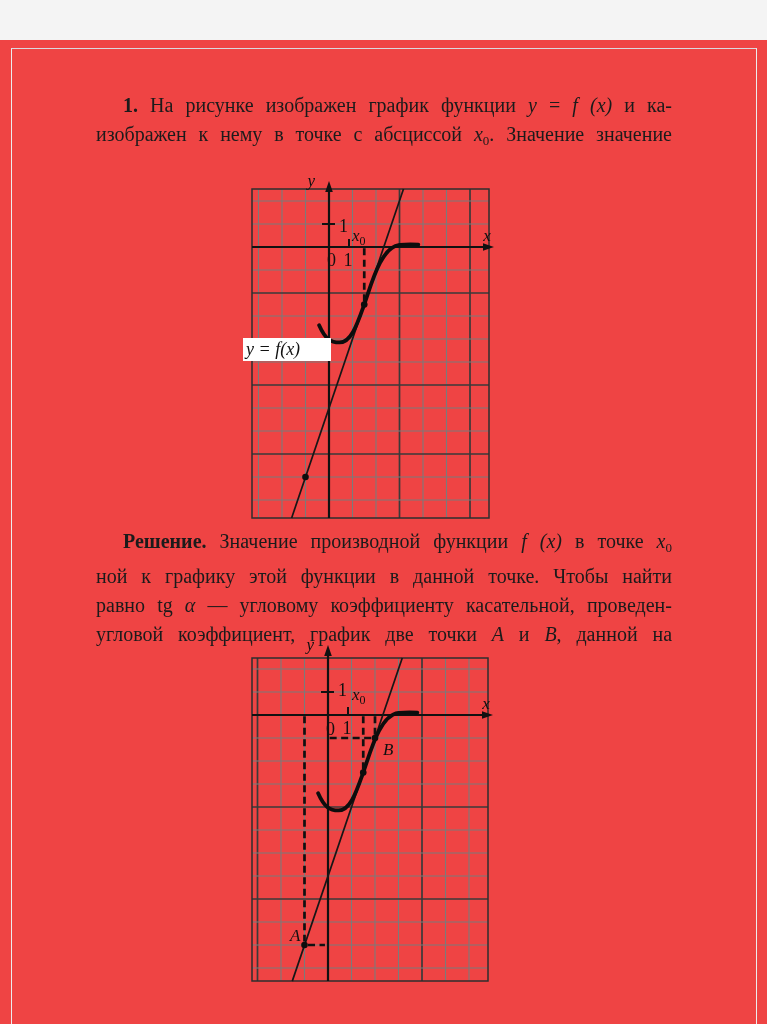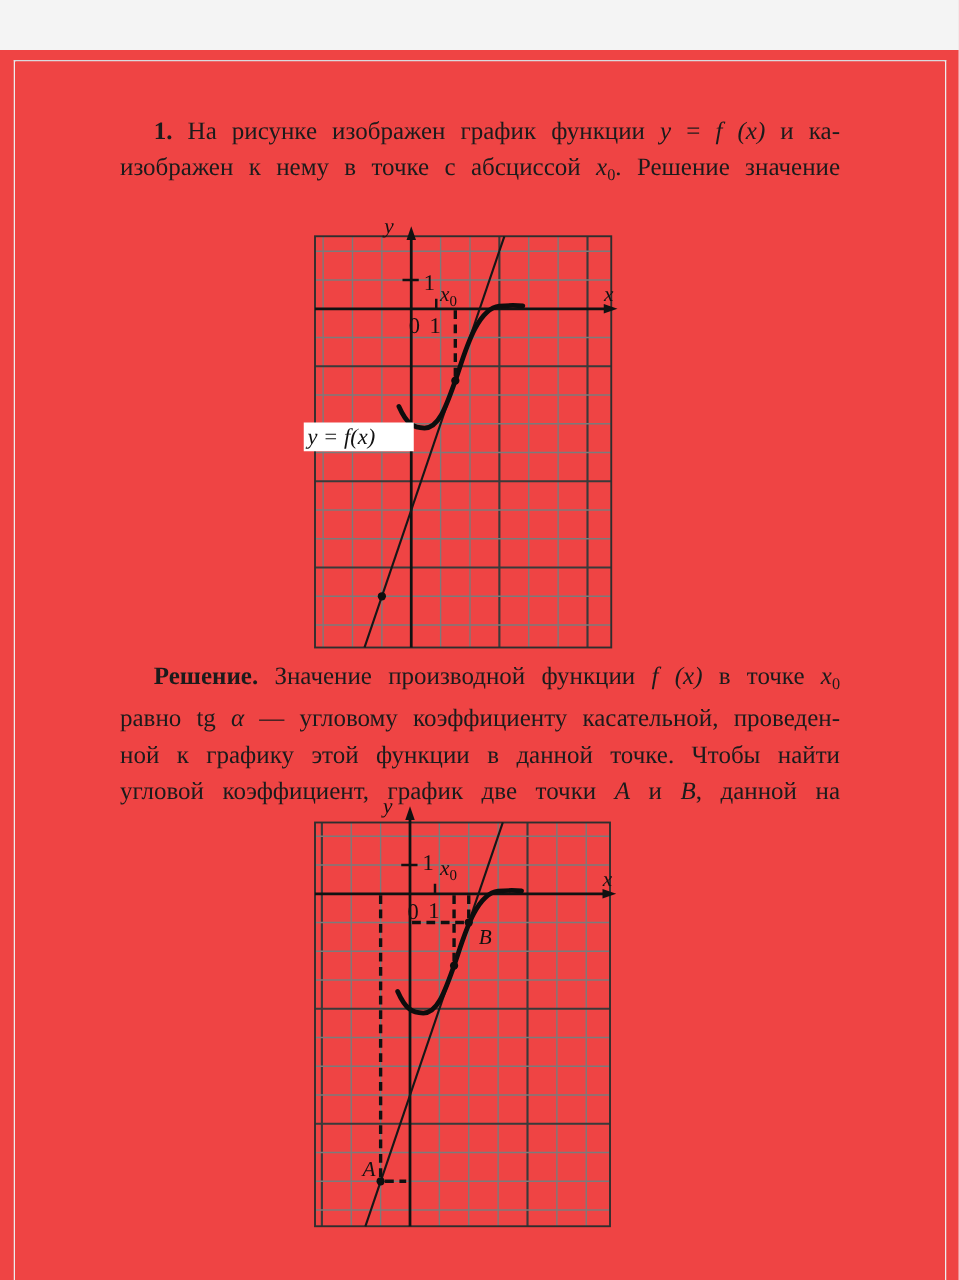--- a/index.html
+++ b/index.html
@@ -38,21 +38,21 @@
 <body>
 
 <div class="page">
   <div class="frame"></div>
 
   <div class="para" style="top:51px">
     <div class="tline just indent">
       <span class="b">1.</span><span> На рисунке изображен график функции </span><span class="i">y</span><span> = </span><span class="i">f (x)</span><span> и ка-</span>
     </div>
     <div class="tline just">
-      <span>изображен к нему в точке с абсциссой </span><span class="i">x</span><span class="sub">0</span><span>. Решение значение</span>
+      <span>изображен к нему в точке с абсциссой </span><span class="i">x</span><span class="sub">0</span><span>. Значение значение</span>
     </div>
   </div>
 
   <svg id="fig1" class="figsvg" style="left:240px;top:131px" width="260" height="352" viewBox="0 0 260 352">
       <line x1="18.5" y1="18" x2="18.5" y2="347" class="grid"></line>
       <line x1="42" y1="18" x2="42" y2="347" class="grid"></line>
       <line x1="65.5" y1="18" x2="65.5" y2="347" class="grid"></line>
       <line x1="112.5" y1="18" x2="112.5" y2="347" class="grid"></line>
       <line x1="136" y1="18" x2="136" y2="347" class="grid"></line>
       <line x1="159.5" y1="18" x2="159.5" y2="347" class="grid dark"></line>
@@ -92,24 +92,24 @@
       <text x="108" y="95" class="num" text-anchor="middle">1</text>
       <rect x="3" y="167" width="88" height="23" class="labelbg"></rect>
       <text x="6" y="184" class="flabel" text-anchor="start">y = f(x)</text>
     </svg>
 
   <div class="para" style="top:487px">
     <div class="tline just indent">
       <span class="b">Решение.</span><span> Значение производной функции </span><span class="i">f (x)</span><span> в точке </span><span class="i">x</span><span class="sub">0</span>
     </div>
     <div class="tline just">
-      <span>равно tg </span><span class="i">α</span><span> — угловому коэффициенту касательной, проведен-</span>
+      <span>ной к графику этой функции в данной точке. Чтобы найти</span>
     </div>
     <div class="tline just">
-      <span>ной к графику этой функции в данной точке. Чтобы найти</span>
+      <span>равно tg </span><span class="i">α</span><span> — угловому коэффициенту касательной, проведен-</span>
     </div>
     <div class="tline just">
       <span>угловой коэффициент, график две точки </span><span class="i">A</span><span> и </span><span class="i">B</span><span>, данной на</span>
     </div>
   </div>
 
   <svg id="fig2" class="figsvg" style="left:240px;top:598px" width="260" height="350" viewBox="0 0 260 350">
       <line x1="17.5" y1="20" x2="17.5" y2="343" class="grid dark"></line>
       <line x1="41" y1="20" x2="41" y2="343" class="grid"></line>
       <line x1="64.5" y1="20" x2="64.5" y2="343" class="grid"></line>

